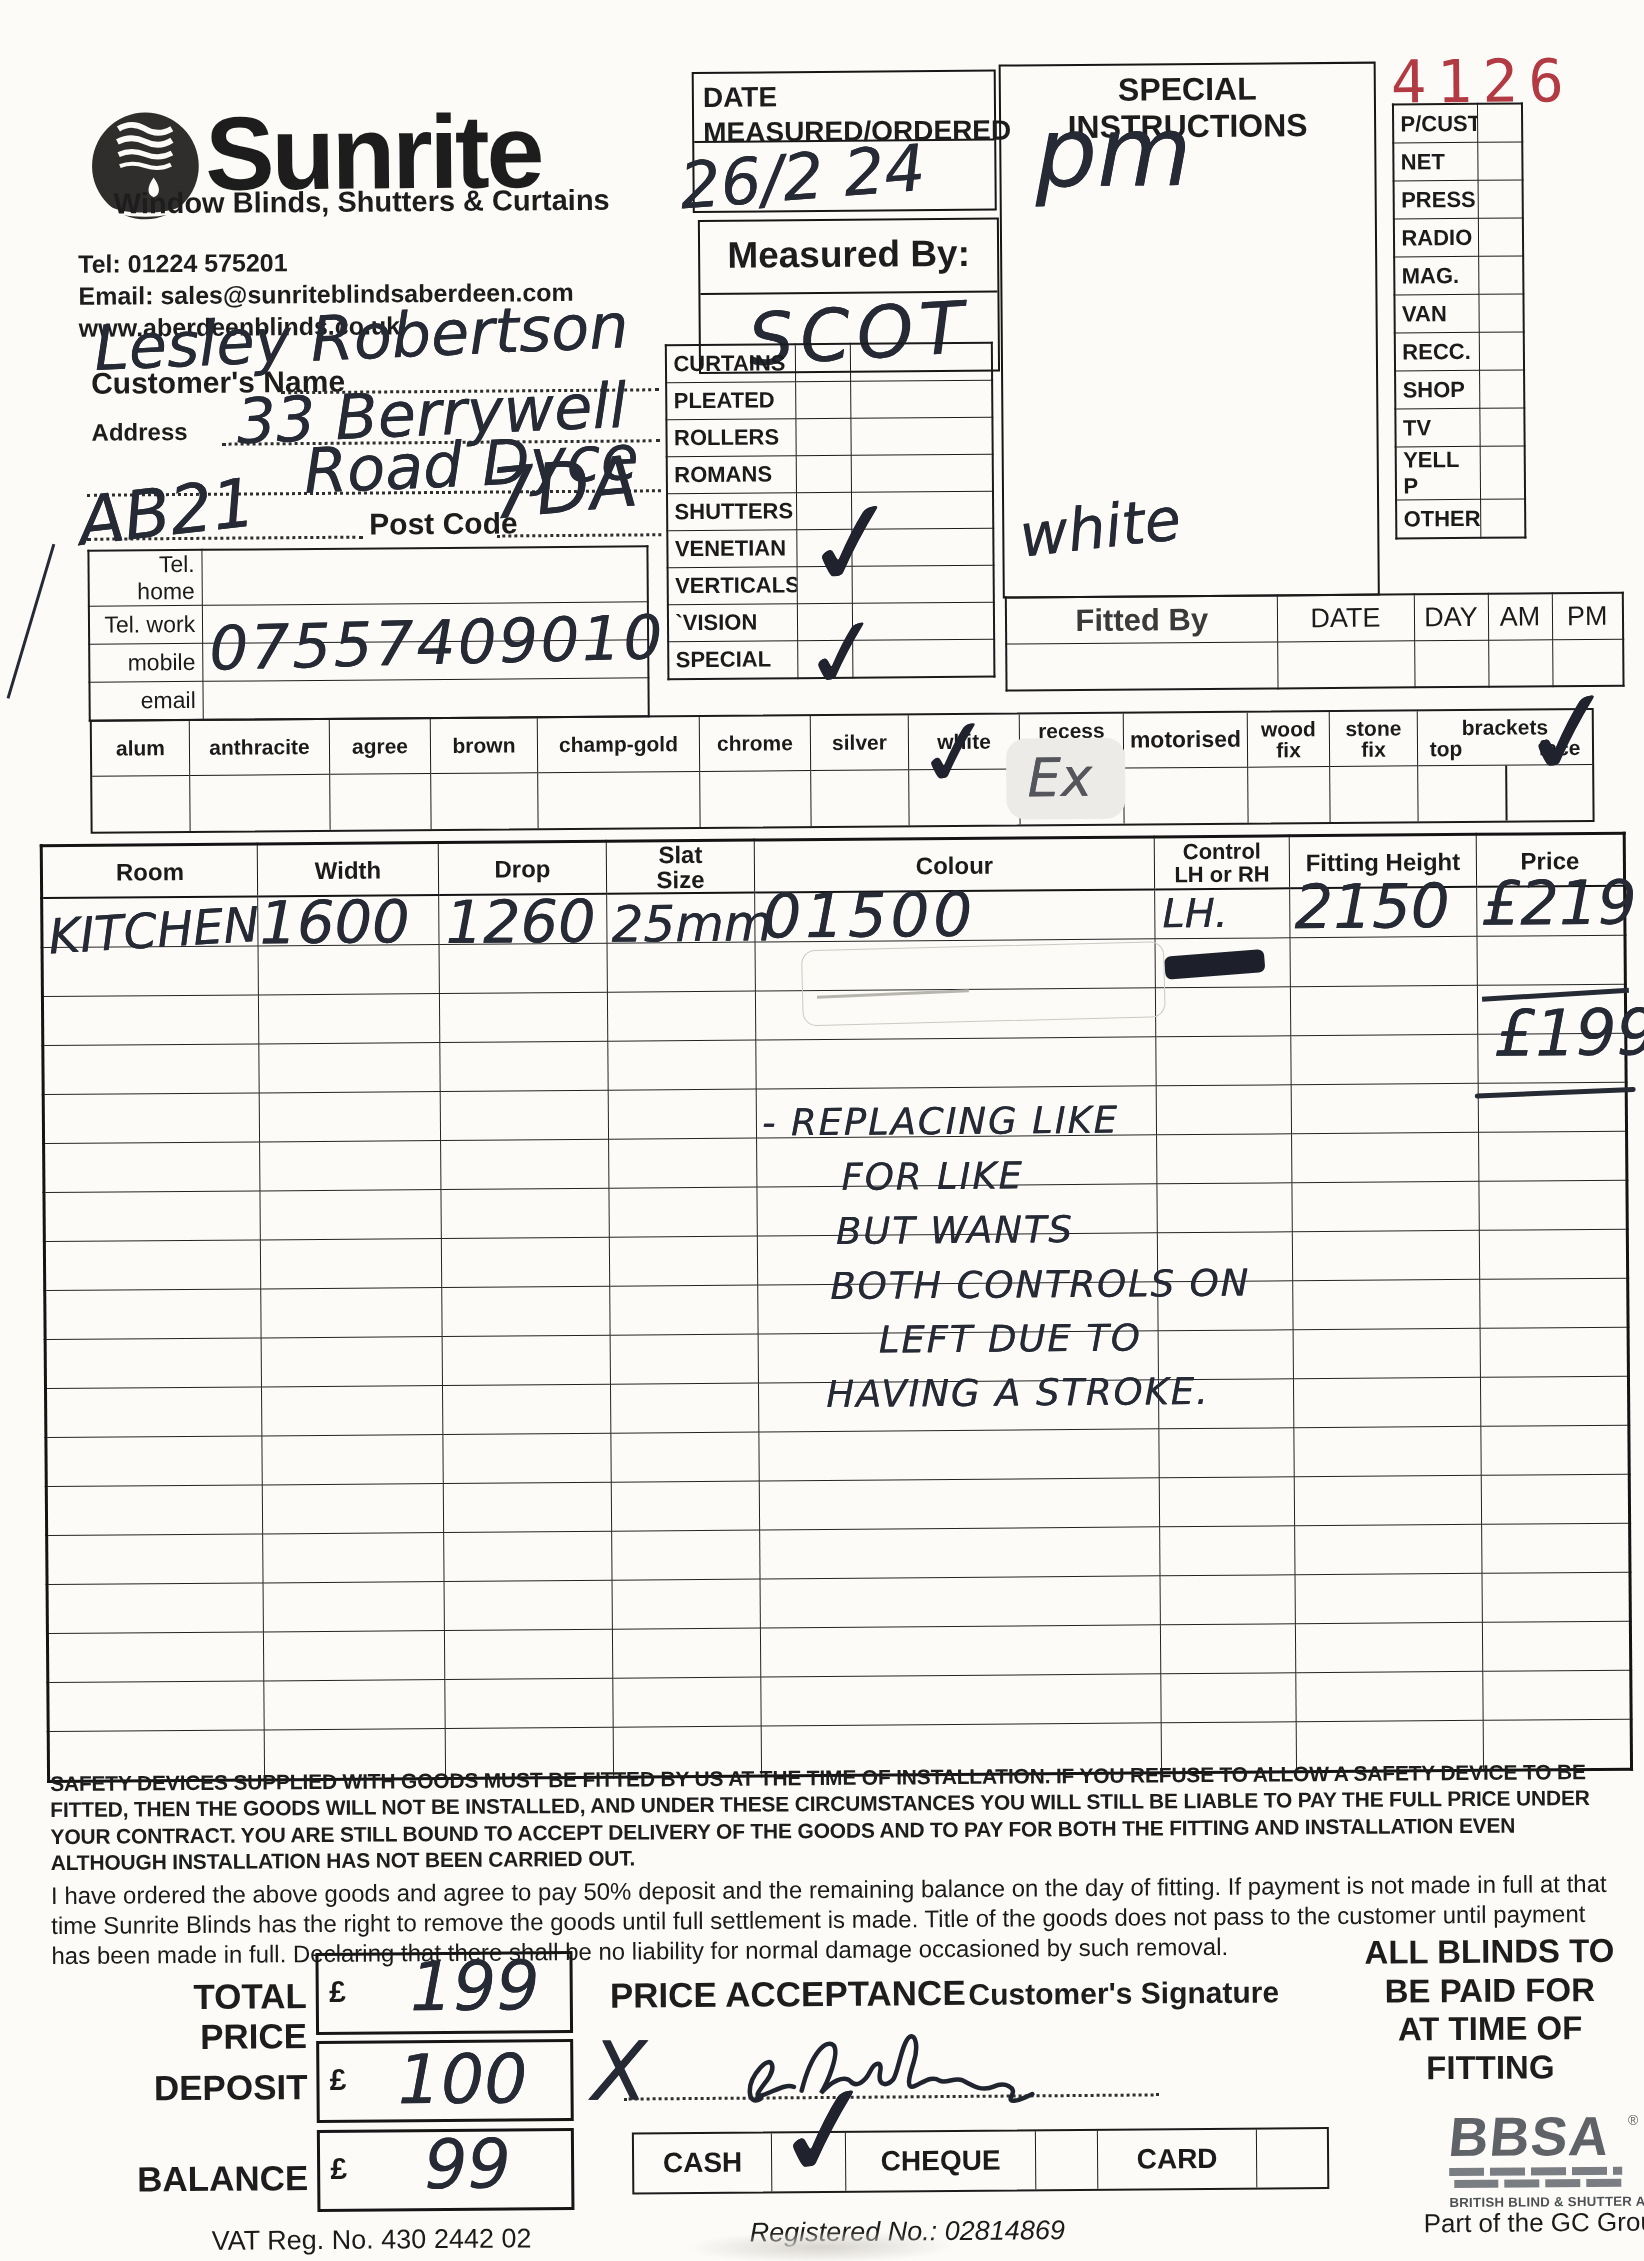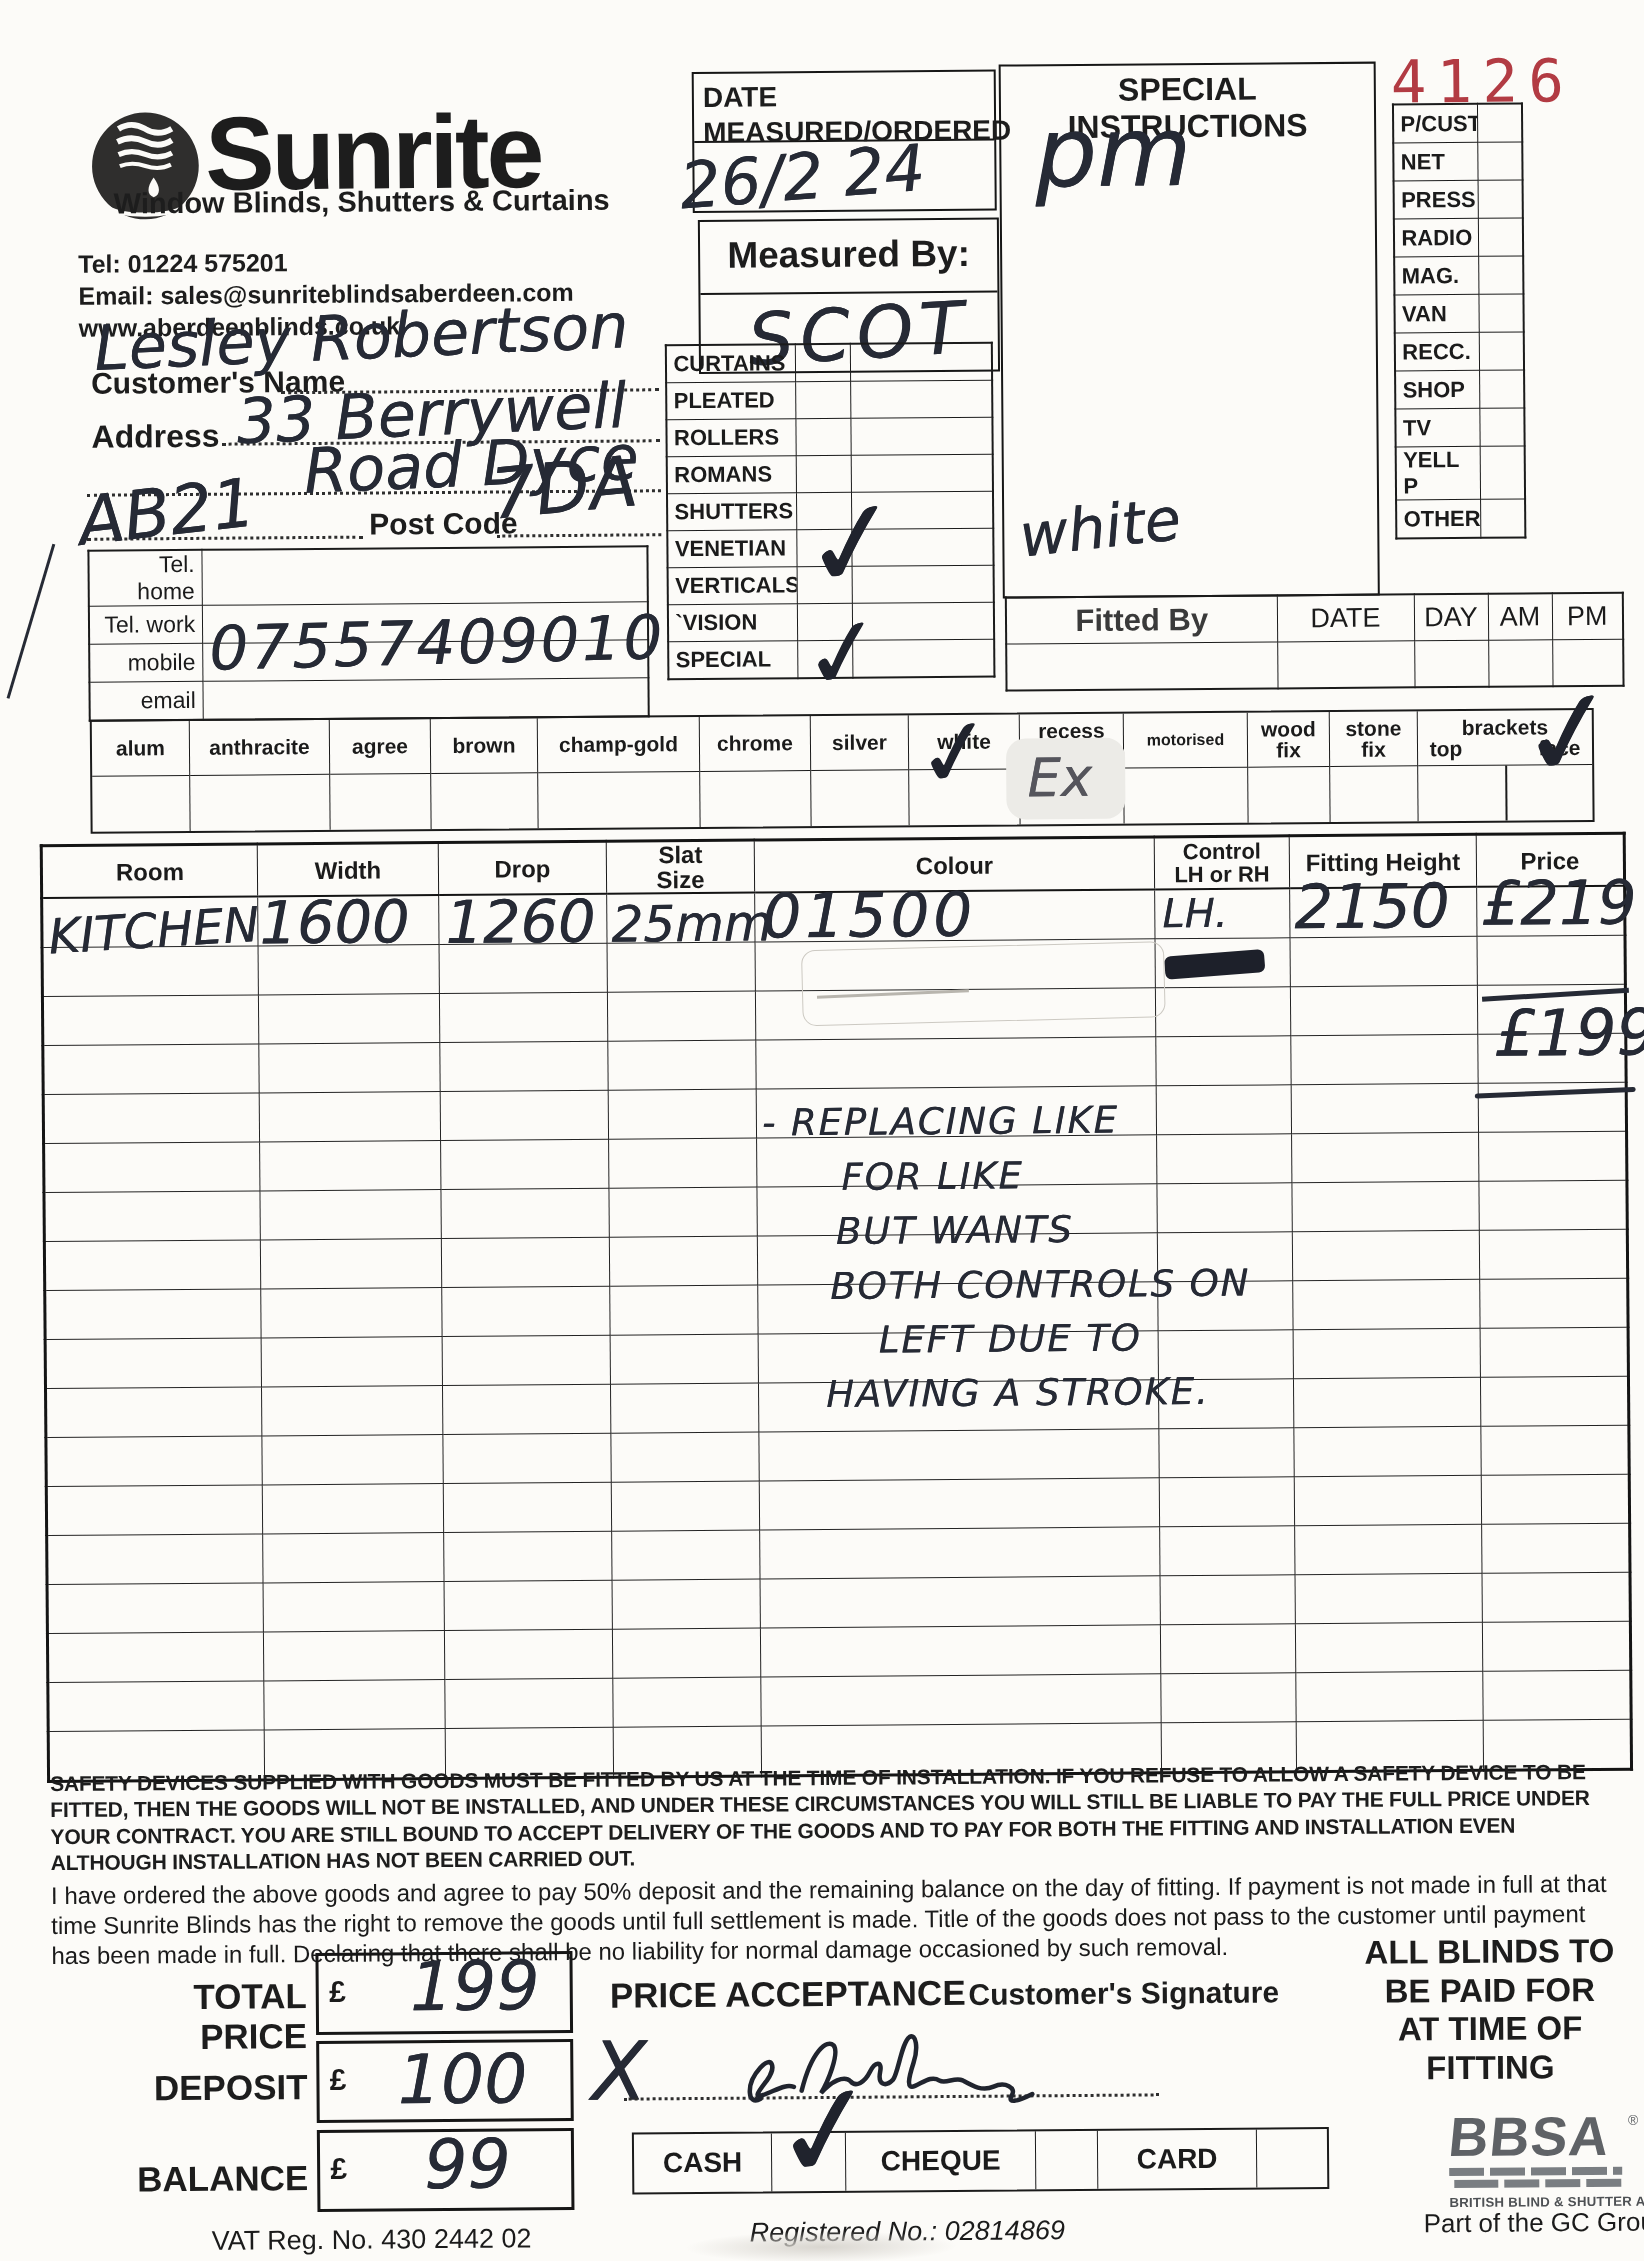--- a/index.html
+++ b/index.html
@@ -135,21 +135,21 @@
             <td style="height:37px">OTHER</td>
             <td></td>
           </tr>
   </tbody>
       </table>
 
   <div class="abs lbl" style="left:97px;top:361px;font-size:30px;">Customer's Name</div>
   <div class="abs dotline" style="left:287px;top:387px;width:378px;"></div>
   <div class="abs hw" style="left:100px;top:303px;font-size:62px;transform:rotate(-2deg);">Lesley Robertson</div>
 
-  <div class="abs lbl" style="left:97px;top:413px;font-size:32px;">Address</div>
+  <div class="abs lbl" style="left:97px;top:413px;font-size:24px;">Address</div>
   <div class="abs dotline" style="left:227px;top:438px;width:438px;"></div>
   <div class="abs hw" style="left:242px;top:380px;font-size:62px;transform:rotate(-2deg);">33 Berrywell</div>
 
   <div class="abs dotline" style="left:92px;top:488px;width:574px;"></div>
   <div class="abs hw" style="left:309px;top:431px;font-size:62px;transform:rotate(-2deg);">Road Dyce</div>
 
   <div class="abs lbl" style="left:374px;top:504px;font-size:30px;">Post Code</div>
   <div class="abs dotline" style="left:92px;top:532px;width:276px;"></div>
   <div class="abs dotline" style="left:502px;top:532px;width:164px;"></div>
   <div class="abs hw" style="left:83px;top:474px;font-size:67px;transform:rotate(-6deg);">AB21</div>
@@ -296,21 +296,21 @@
         </div>
     <div class="fcell" style="width:110px">
           <div class="flab">white</div>
           <div class="fempty"></div>
         </div>
     <div class="fcell" style="width:103px">
           <div class="flab">recess size</div>
           <div class="fempty"></div>
         </div>
     <div class="fcell" style="width:123px">
-          <div class="flab" style="font-size:16px">motorised</div>
+          <div class="flab" style="font-size:23px">motorised</div>
           <div class="fempty"></div>
         </div>
     <div class="fcell" style="width:81px">
           <div class="flab">wood fix</div>
           <div class="fempty"></div>
         </div>
     <div class="fcell" style="width:87px">
           <div class="flab">stone fix</div>
           <div class="fempty"></div>
         </div>

